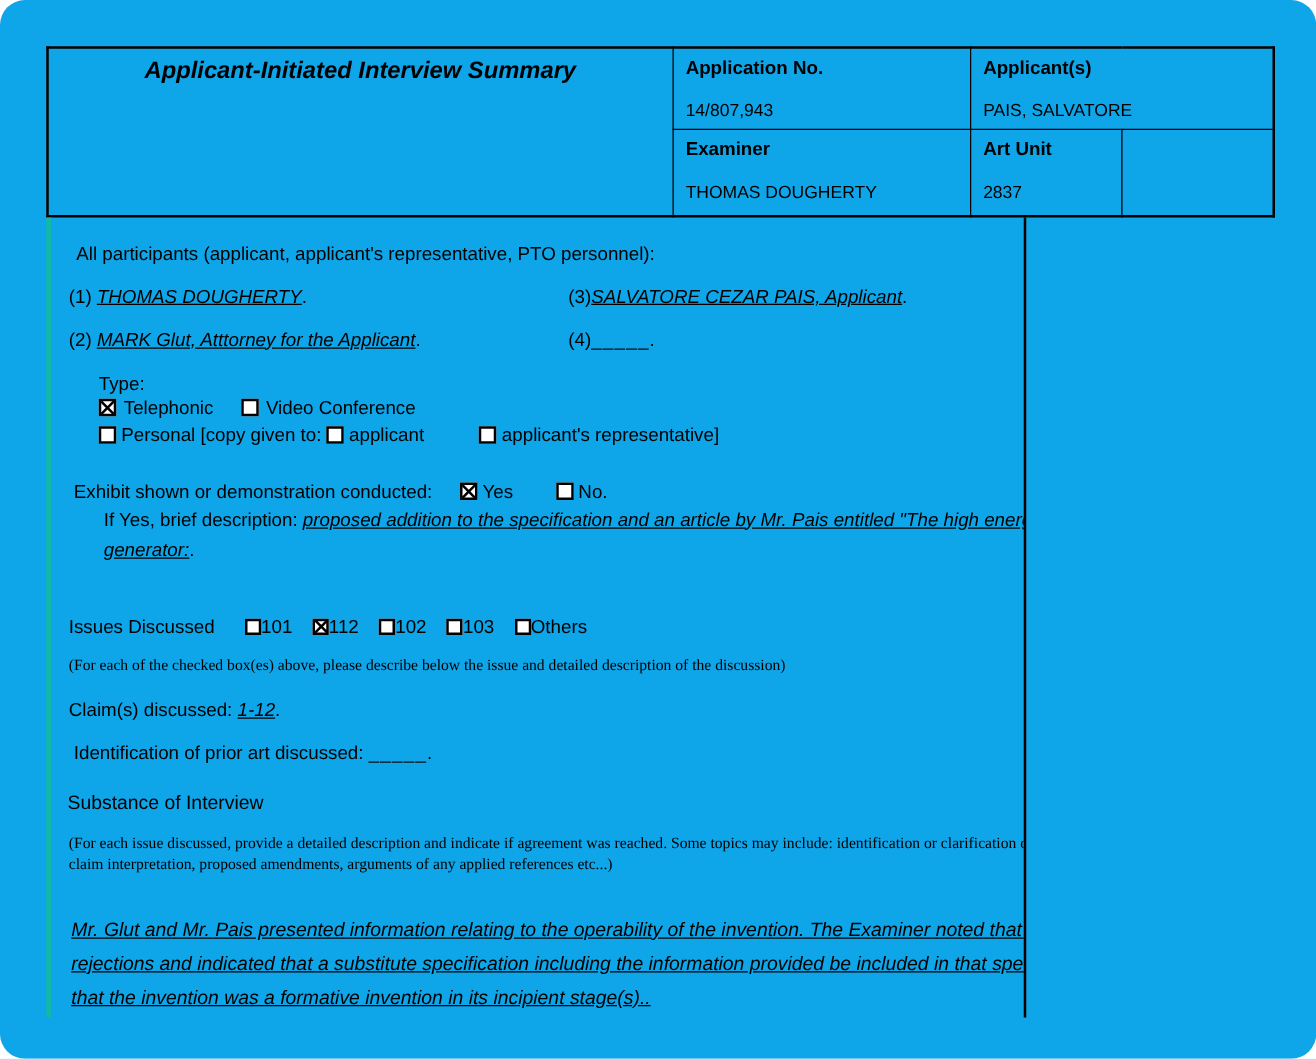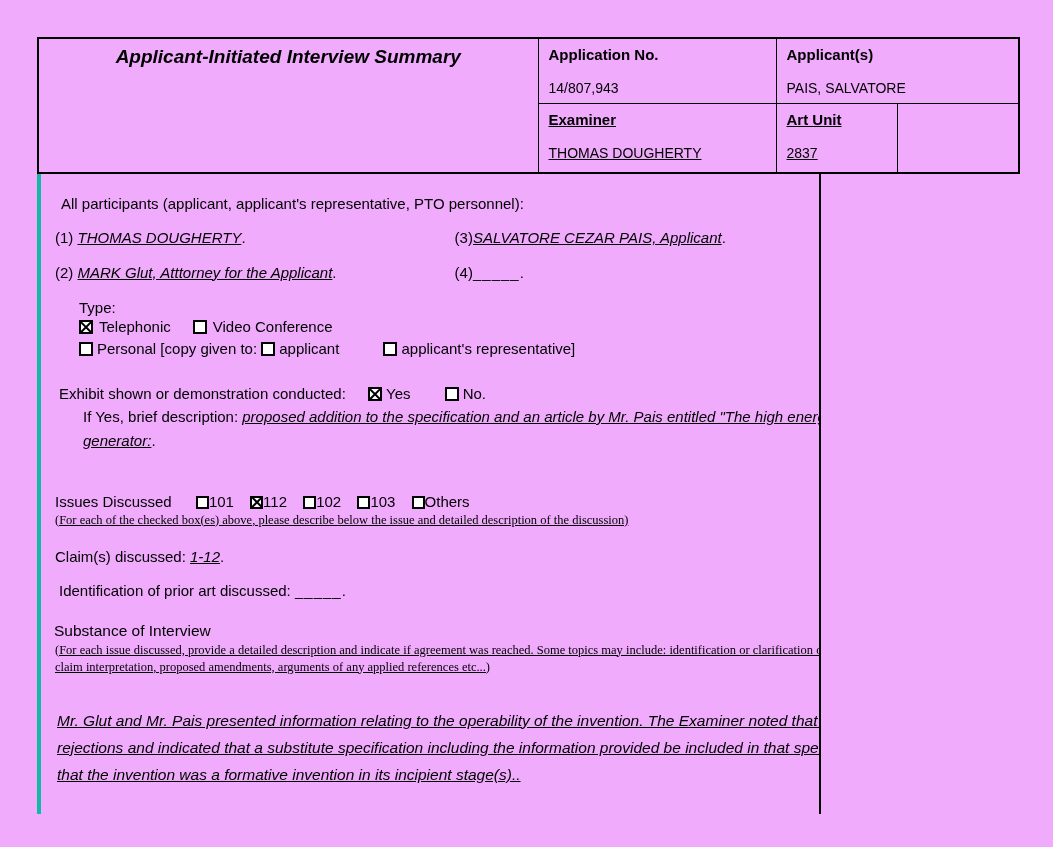--- a/index.html
+++ b/index.html
@@ -1,37 +1,38 @@
 <!DOCTYPE html>
 <html><head>
 <meta charset="utf-8">
 <style>
   * { margin:0; padding:0; box-sizing:border-box; }
   html,body { background:#ffffff; }
   .page {
     position:relative;
     width:1053px; height:847px;
-    background:#f0abfc;
+    background:#0ea5e9;
     color:#000;
     font-family:"Liberation Sans","DejaVu Sans",sans-serif;
     font-size:15px;
     overflow:hidden;
+    border-radius:20px;
   }
   .form { position:absolute; left:37px; top:37px; width:983px; }
 
   
   table.hdr { border-collapse:collapse; width:983px; table-layout:fixed; }
   table.hdr td { border:1px solid #000; vertical-align:top; padding:7px 10px; }
   table.hdr { border:2px solid #000; }
   td.title-cell { width:500px; text-align:center; vertical-align:middle; }
   .form-title { font-size:19px; font-weight:bold; font-style:italic; }
   .cell-label { font-weight:bold; font-size:15px; margin-bottom:17px; }
   .cell-value { font-size:14px; }
   tr.r1 td { height:64px; }
-  tr.r2 td { height:69px;text-decoration:underline; }
+  tr.r2 td { height:69px; }
 
   
   .body {
     border-left:4px solid #14b8a6; border-right:2px solid #000;
     width:784px; height:640px;
     padding:0 12px;
     overflow:hidden;
   }
   .fill { font-style:italic; text-decoration:underline; }
   .blank { letter-spacing:1px; }
@@ -46,21 +47,21 @@
   .type-label { width:64px; }
   .type-opts  { line-height:22px; }
   .opt { white-space:nowrap; }
 
   .exhibit-block { margin-top:25px; margin-left:6px; }
   .exhibit-desc { margin:3px 0 0 24px; line-height:24px; width:900px; }
 
   .issues-line { margin-top:40px; margin-left:2px; }
   .fineprint {
     font-family:"Liberation Serif","DejaVu Serif",serif;
-    font-size:12.5px; line-height:17px; margin-left:2px; margin-top:2px;text-decoration:underline;
+    font-size:12.5px; line-height:17px; margin-left:2px; margin-top:14px;
   }
   .claims-line { margin-top:19px; margin-left:2px; }
   .prior-art-line { margin-top:17px; margin-left:6px; }
   .substance-heading { margin-top:23px; margin-left:1px; font-size:15.5px; }
   .substance-note { width:955px; }
   .substance-text {
     margin:31px 0 0 4px;
     font-style:italic; text-decoration:underline;
     font-size:15.5px; line-height:27px; width:950px;
   }

